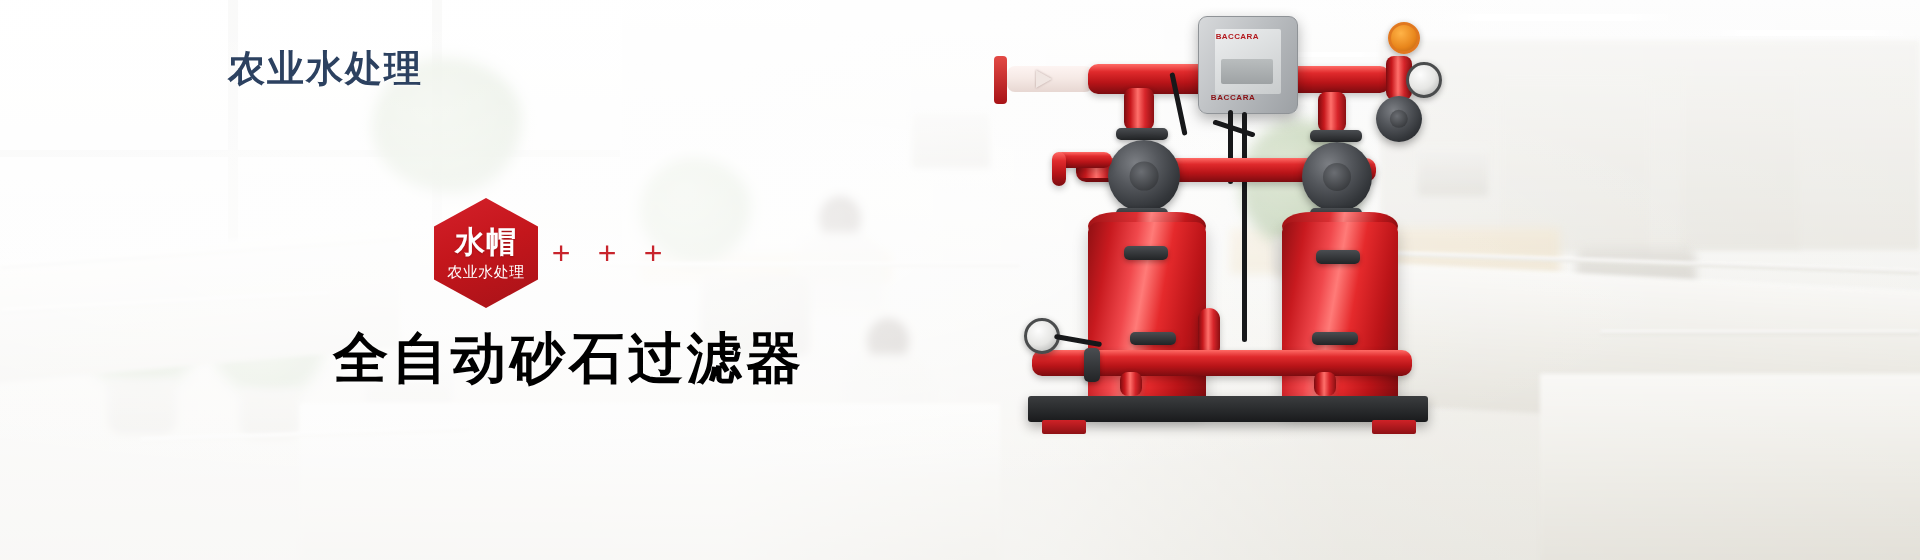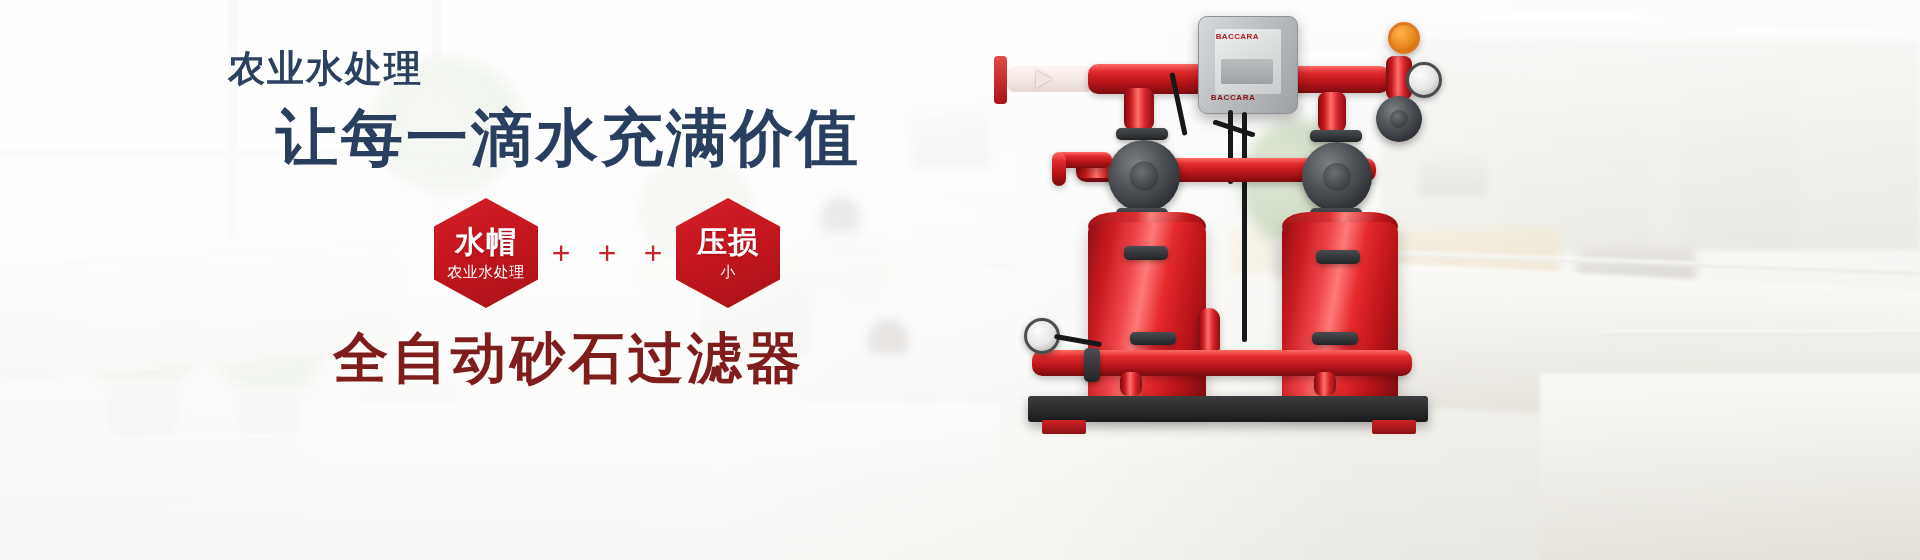--- a/index.html
+++ b/index.html
@@ -51,21 +51,21 @@
 
   
   .copy{position:absolute;left:0;top:0;width:1000px;height:412px;}
   .eyebrow{position:absolute;left:228px;top:44px;
     font-size:37px;font-weight:700;letter-spacing:2px;color:#2c4160;
     text-shadow:0 1px 2px rgba(255,255,255,.85);}
   .headline{position:absolute;left:276px;top:96px;
     font-size:62px;font-weight:800;letter-spacing:3px;color:#2a3f5f;
     text-shadow:0 2px 4px rgba(255,255,255,.75);white-space:nowrap;}
   .subtitle{position:absolute;left:333px;top:322px;
-    font-size:55px;font-weight:800;letter-spacing:4px;color:#7f1d1d;
+    font-size:55px;font-weight:800;letter-spacing:4px;color:#000000;
     text-shadow:0 2px 4px rgba(255,255,255,.7);white-space:nowrap;}
 
   
   .badges{position:absolute;left:434px;top:198px;display:flex;align-items:center;gap:0;}
   .hex{position:relative;width:104px;height:110px;
     background:linear-gradient(160deg,#d4202a 0%,#c4161c 45%,#a81218 100%);
     clip-path:polygon(50% 0%,100% 26%,100% 74%,50% 100%,0% 74%,0% 26%);
     display:flex;flex-direction:column;align-items:center;justify-content:center;
     box-shadow:0 3px 10px rgba(140,15,20,.28);}
   .hex .t{font-size:30px;font-weight:800;color:#fff;line-height:1;letter-spacing:1px;
@@ -248,31 +248,26 @@
     <div class="cable" style="left:74px;top:338px;width:48px;height:5px;transform:rotate(10deg);"></div>
     <div class="clamp" style="left:104px;top:348px;width:16px;height:34px;"></div>
 
     <div class="base" style="left:48px;top:396px;width:400px;height:26px;"></div>
     <div class="foot" style="left:62px;top:420px;width:44px;height:14px;"></div>
     <div class="foot" style="left:392px;top:420px;width:44px;height:14px;"></div>
   </div>
 
   <div class="copy">
     <div class="eyebrow">农业水处理</div>
-    <div class="headline">让每一滴水充满价值</div>
     <div class="subtitle">全自动砂石过滤器</div>
   </div>
 
   <div class="badges">
     <div class="hex">
       <div class="t">水帽</div>
       <div class="s">农业水处理</div>
     </div>
     <div class="plus">+</div>
     <div class="plus">+</div>
     <div class="plus">+</div>
-    <div class="hex">
-      <div class="t">压损</div>
-      <div class="s">小</div>
-    </div>
   </div>
 
 </div>
 
 </body></html>

